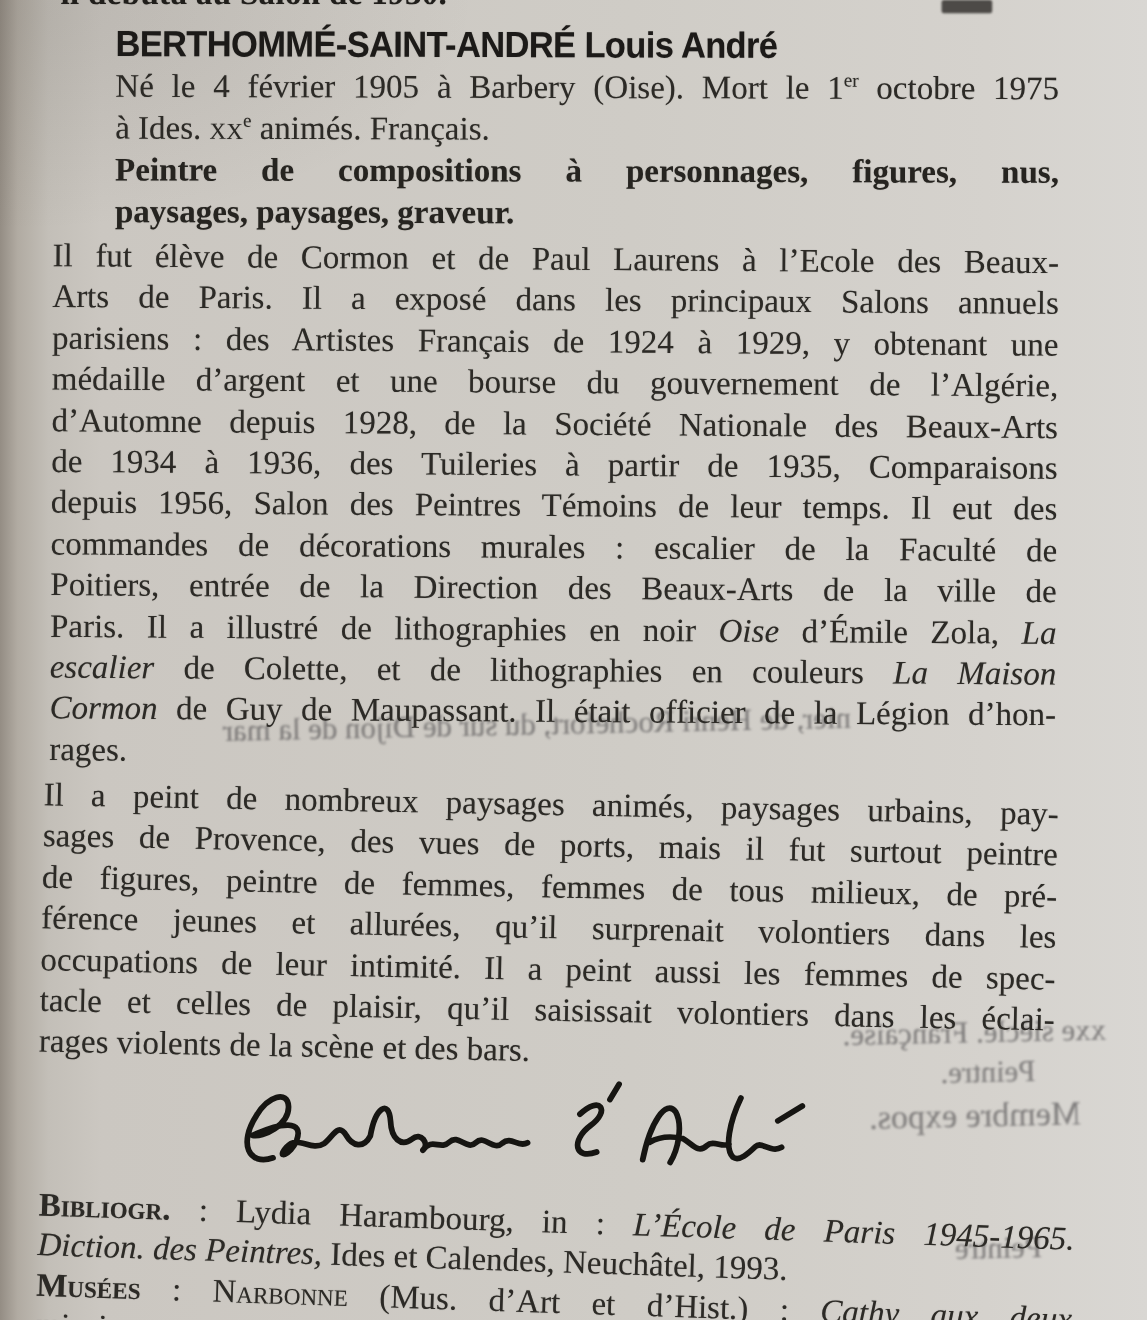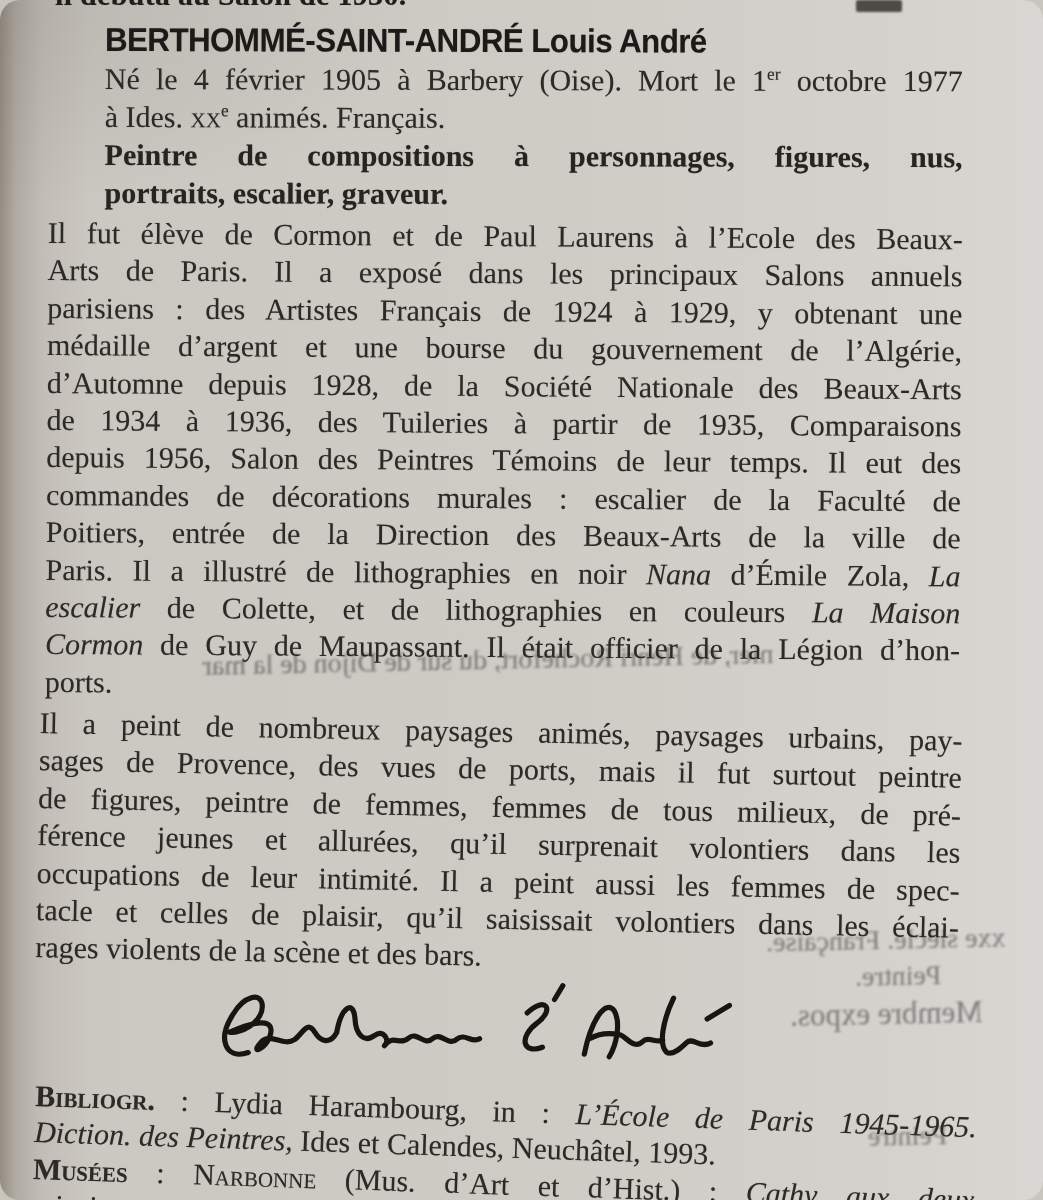--- a/index.html
+++ b/index.html
@@ -9,21 +9,21 @@
     background:#c9c5bf;
   }
   .page{
     position:relative;width:1043px;height:1200px;overflow:hidden;
     background:
       radial-gradient(700px 340px at 0% 0%, rgba(60,55,50,0.12), rgba(60,55,50,0) 62%),
       linear-gradient(90deg,#948d84 0px,#b1aba2 16px,#c3bfb8 44px,#cbc7c1 92px,#cfccc6 55%,#d5d2cd 86%,#d9d7d3 100%);
     color:#2c2a26;
   }
   .content{position:relative;padding:0 80px 0 48px;}
-  .textline-shadow{text-shadow:0 0 1px rgba(44,42,38,.35);border-radius:20px;}
+  .textline-shadow{text-shadow:0 0 1px rgba(44,42,38,.35);}
   
   .line{
     display:block;width:100%;
     font-size:30px;line-height:37.4px;
     text-align:left;white-space:normal;
   }
   .line.just{text-align:justify;text-align-last:justify;}
   .it{font-style:italic;}
   .sup{vertical-align:super;font-size:58%;line-height:0;}
   .sc{font-variant:small-caps;}
@@ -87,43 +87,43 @@
   <div class="bleed f1">xxe siècle. Française.</div>
   <div class="bleed f2">Peintre.</div>
   <div class="bleed f3">Membre expos.</div>
   <div class="bleed f4">Peintre</div>
 
   <div class="content">
 
     <div class="header-block">
       <div class="entry-title">BERTHOMMÉ-SAINT-ANDRÉ Louis André</div>
       <div class="header-lines">
-          <div class="line just"><span>Né le 4 février 1905 à Barbery (Oise). Mort le 1</span><span class="sup">er</span><span> octobre 1977</span></div>
+          <div class="line just"><span>Né le 4 février 1905 à Barbery (Oise). Mort le 1</span><span class="sup">er</span><span> octobre 1975</span></div>
           <div class="line"><span>à Ides. </span><span class="sc">xx</span><span class="sup">e</span><span> animés. Français.</span></div>
         </div>
       <div class="spec-lines">
           <div class="line just"><span>Peintre de compositions à personnages, figures, nus,</span></div>
-          <div class="line"><span>portraits, escalier, graveur.</span></div>
+          <div class="line"><span>paysages, paysages, graveur.</span></div>
         </div>
     </div>
 
     <div class="para para1">
         <div class="line just"><span>Il fut élève de Cormon et de Paul Laurens à l’Ecole des Beaux-</span></div>
         <div class="line just"><span>Arts de Paris. Il a exposé dans les principaux Salons annuels</span></div>
         <div class="line just"><span>parisiens : des Artistes Français de 1924 à 1929, y obtenant une</span></div>
         <div class="line just"><span>médaille d’argent et une bourse du gouvernement de l’Algérie,</span></div>
         <div class="line just"><span>d’Automne depuis 1928, de la Société Nationale des Beaux-Arts</span></div>
         <div class="line just"><span>de 1934 à 1936, des Tuileries à partir de 1935, Comparaisons</span></div>
         <div class="line just"><span>depuis 1956, Salon des Peintres Témoins de leur temps. Il eut des</span></div>
         <div class="line just"><span>commandes de décorations murales : escalier de la Faculté de</span></div>
         <div class="line just"><span>Poitiers, entrée de la Direction des Beaux-Arts de la ville de</span></div>
-        <div class="line just"><span>Paris. Il a illustré de lithographies en noir </span><span class="it">Nana</span><span> d’Émile Zola, </span><span class="it">La</span></div>
+        <div class="line just"><span>Paris. Il a illustré de lithographies en noir </span><span class="it">Oise</span><span> d’Émile Zola, </span><span class="it">La</span></div>
         <div class="line just"><span class="it">escalier</span><span> de Colette, et de lithographies en couleurs </span><span class="it">La Maison</span></div>
         <div class="line just"><span class="it">Cormon</span><span> de Guy de Maupassant. Il était officier de la Légion d’hon-</span></div>
-        <div class="line"><span>ports.</span></div>
+        <div class="line"><span>rages.</span></div>
       </div>
 
     <div class="para para2">
         <div class="line just"><span>Il a peint de nombreux paysages animés, paysages urbains, pay-</span></div>
         <div class="line just"><span>sages de Provence, des vues de ports, mais il fut surtout peintre</span></div>
         <div class="line just"><span>de figures, peintre de femmes, femmes de tous milieux, de pré-</span></div>
         <div class="line just"><span>férence jeunes et allurées, qu’il surprenait volontiers dans les</span></div>
         <div class="line just"><span>occupations de leur intimité. Il a peint aussi les femmes de spec-</span></div>
         <div class="line just"><span>tacle et celles de plaisir, qu’il saisissait volontiers dans les éclai-</span></div>
         <div class="line"><span>rages violents de la scène et des bars.</span></div>

